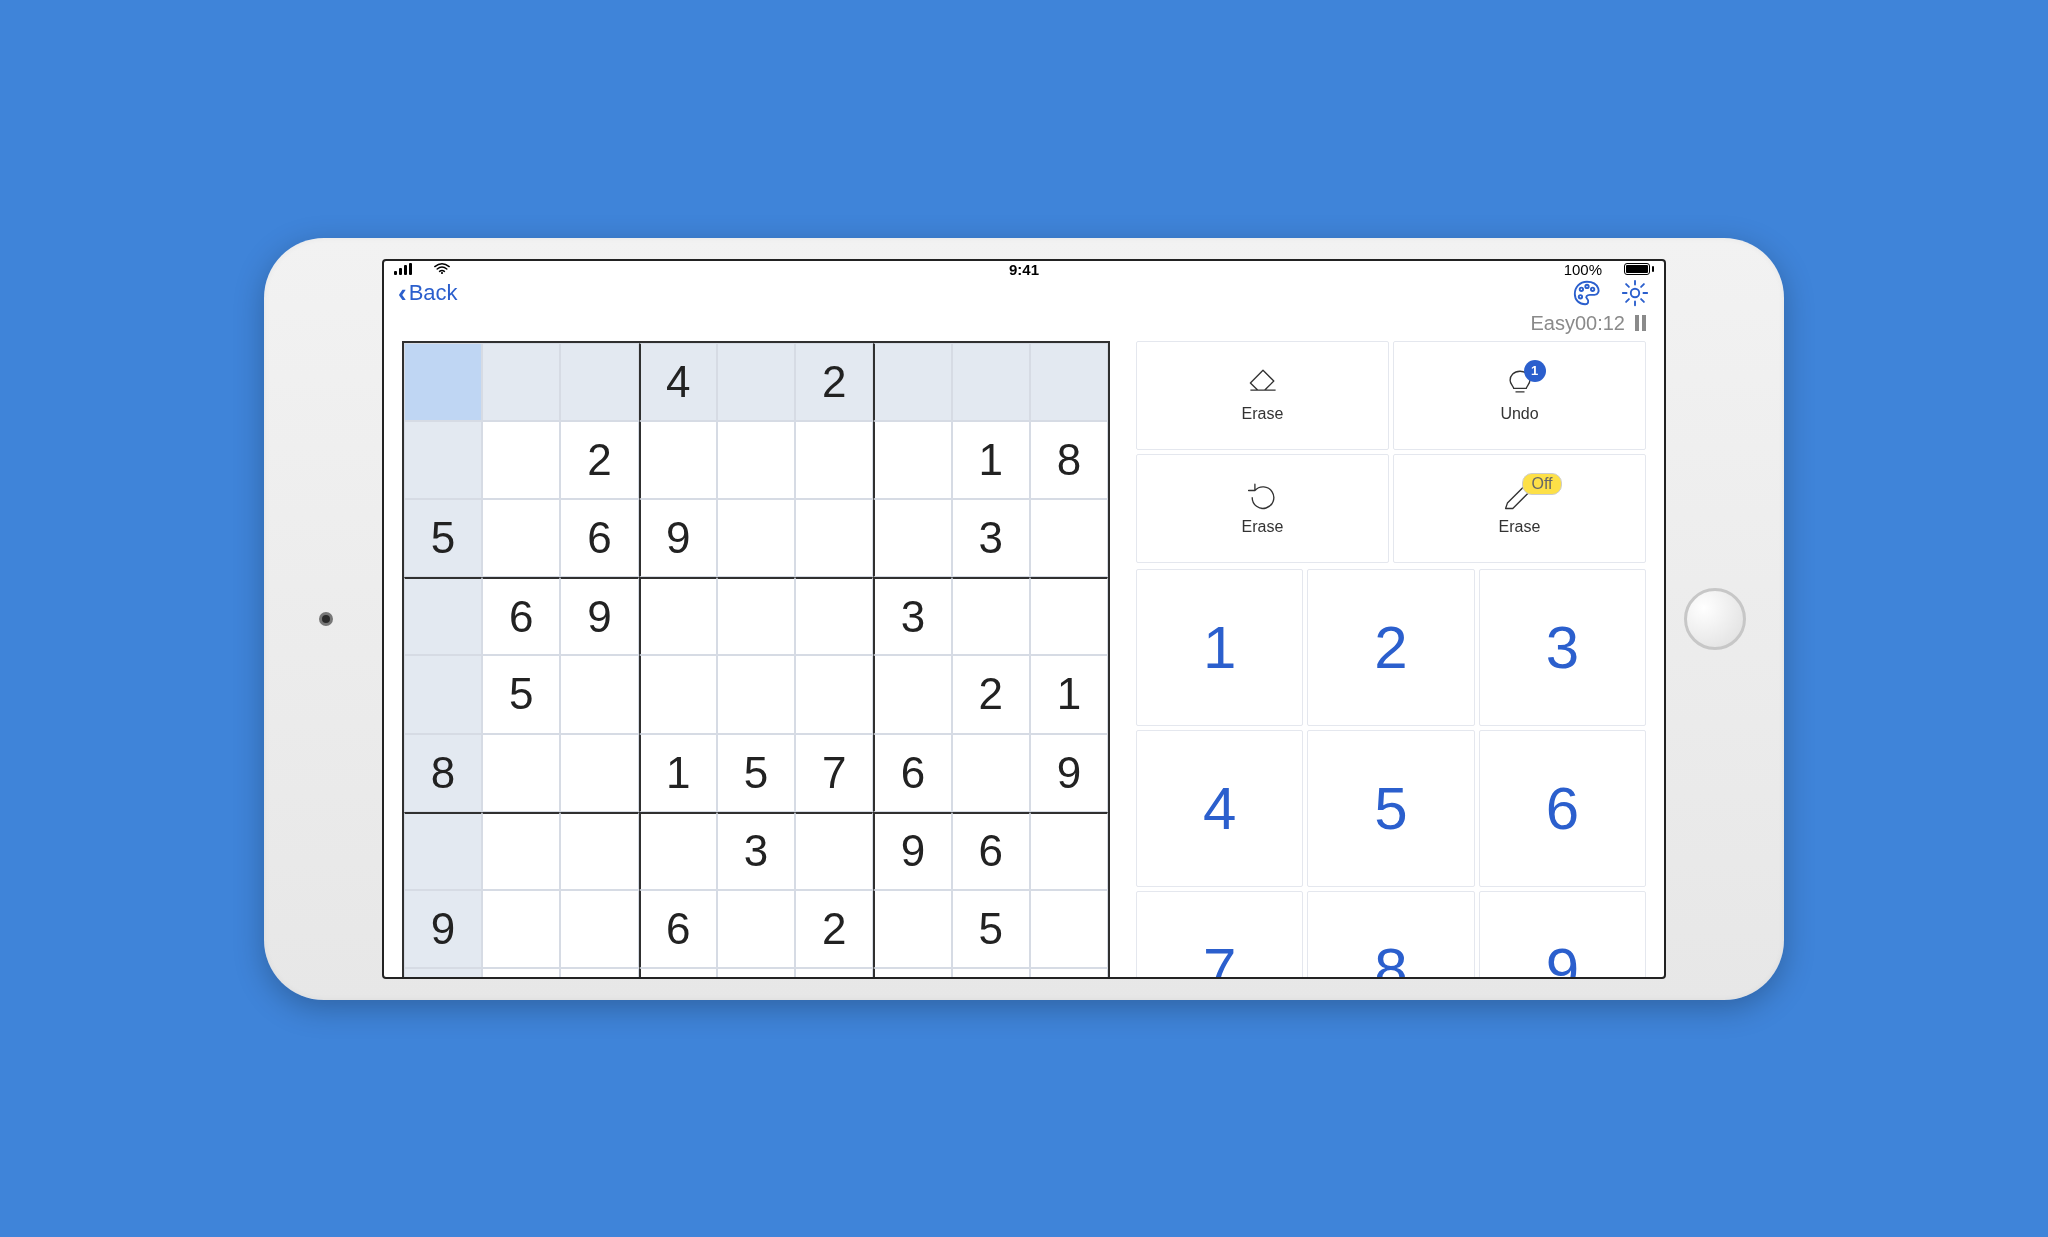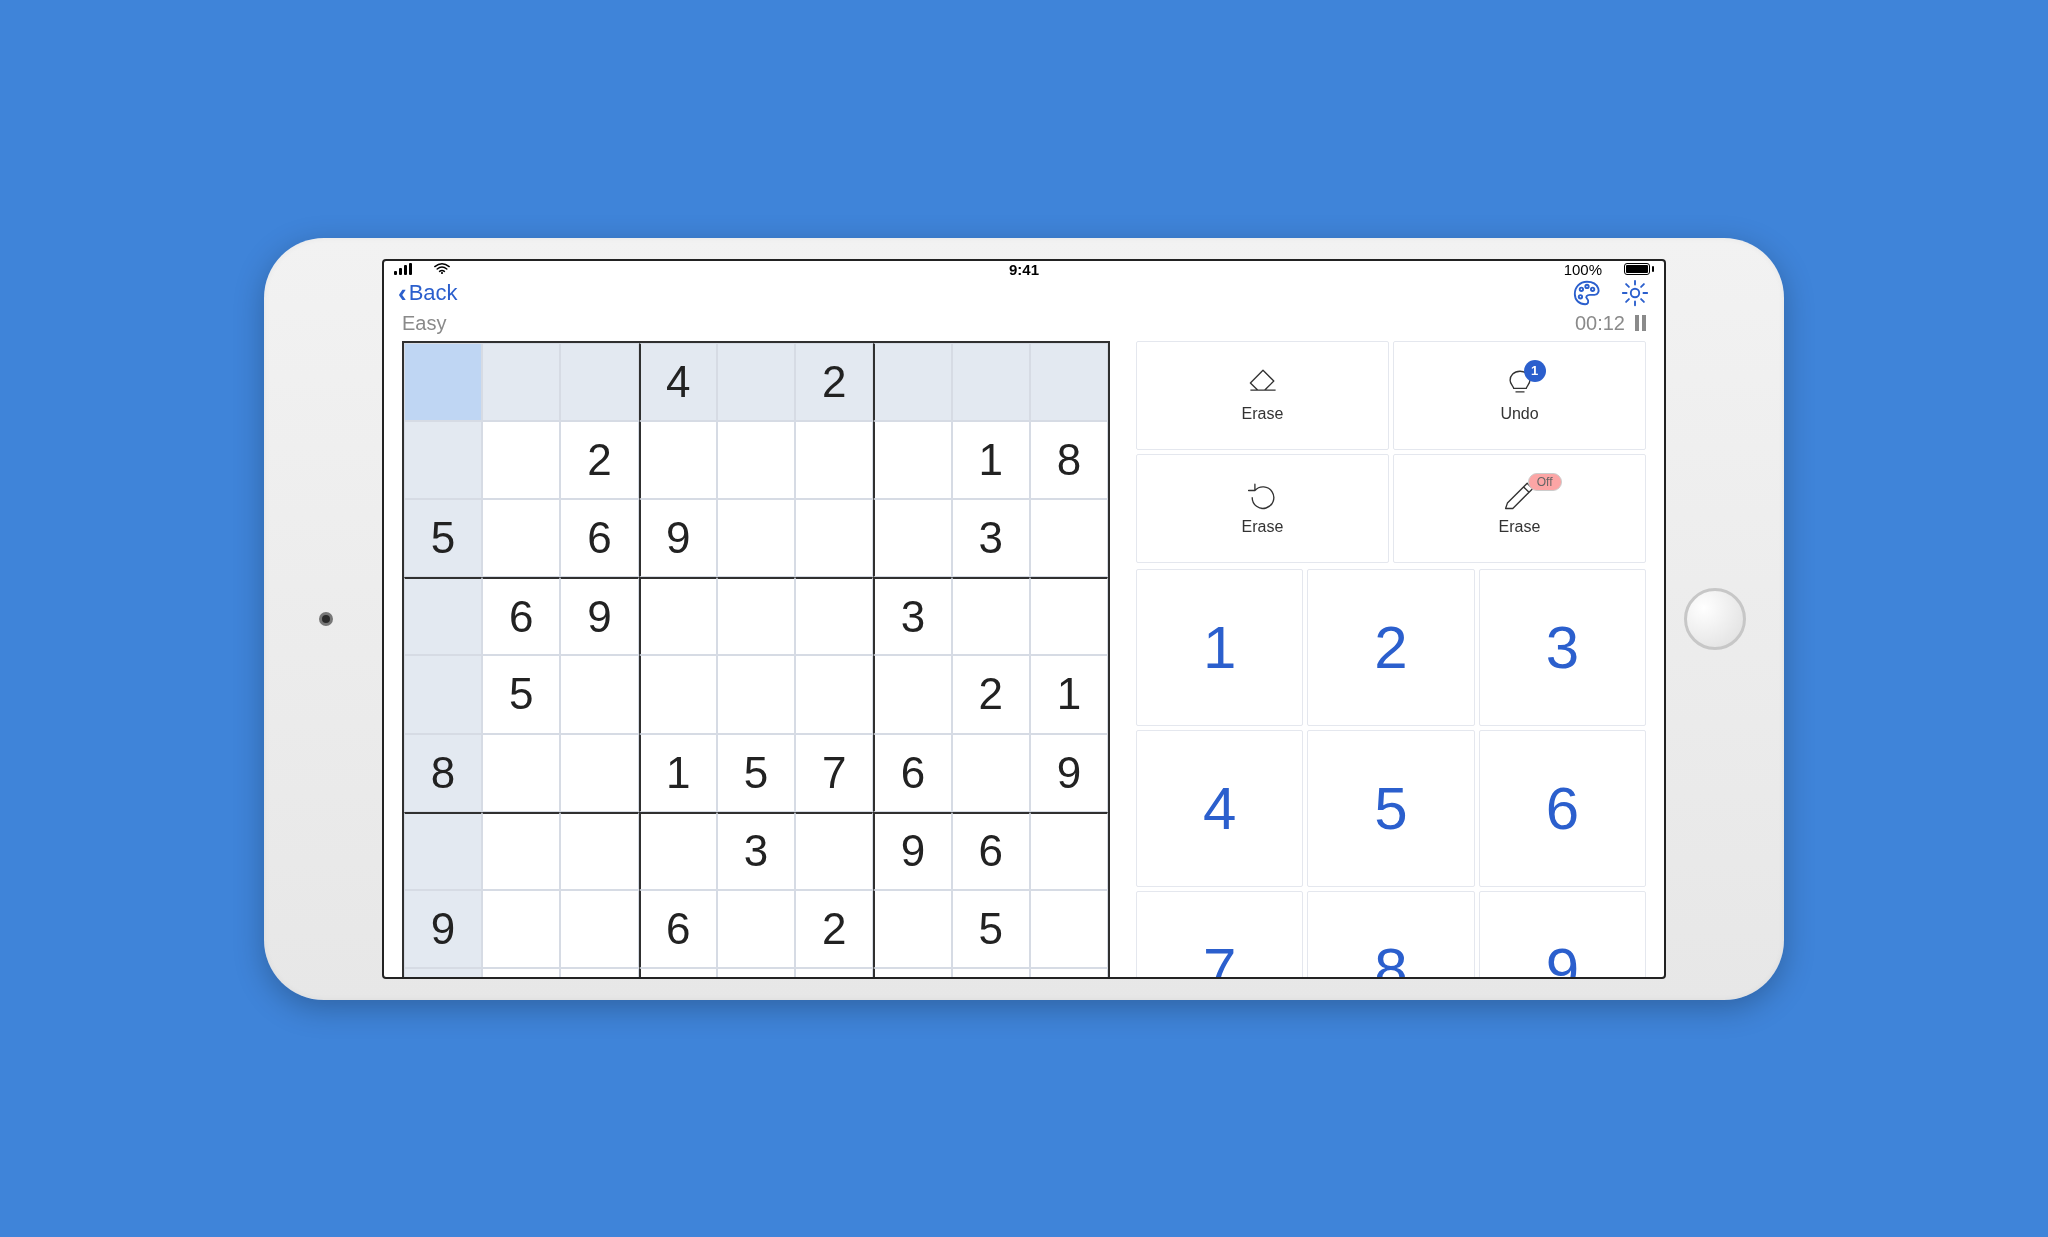--- a/index.html
+++ b/index.html
@@ -84,21 +84,21 @@
     justify-content:space-between;
     padding: 0 14px;
   }
   .back-btn { display:flex; align-items:center; gap:2px; color:#2b5fcd; font-size:22px; font-weight:400; cursor:pointer;}
   .back-chevron { font-size:26px; font-weight:600; line-height:1;}
   .nav-icons { display:flex; gap:18px; align-items:center;}
   .nav-icons svg { width:30px; height:30px; stroke:#2b5fcd; fill:none;}
   
   .info-row {
     display:flex;
-    justify-content:space-between;
+    justify-content:flex-end;
     align-items:center;
     padding: 4px 18px 6px;
     color:#8a8a8a;
     font-size:20px;
   }
   .timer-wrap { display:flex; align-items:center; gap:10px;}
   .pause-icon { display:flex; gap:3px;}
   .pause-icon span { width:4px; height:16px; background:#8a8a8a;}
   
   .main {
@@ -164,25 +164,25 @@
     background:#2b5fcd;
     color:#fff;
     border-radius:50%;
     font-size:13px;
     display:flex; align-items:center; justify-content:center;
     font-weight:600;
   }
   .notes-badge {
     position:absolute;
     top:18px; right:calc(50% - 42px);
-    background:#fca5a5;
+    background:#fde047;
     color:#666;
     border:1px solid #ccc;
     border-radius:10px;
-    font-size:12px;
+    font-size:16px;
     padding:1px 8px;
   }
   .num-grid {
     margin-top:6px;
     flex:1;
     display:grid;
     grid-template-columns: repeat(3,1fr);
     grid-template-rows: repeat(3,1fr);
     gap:4px;
   }

